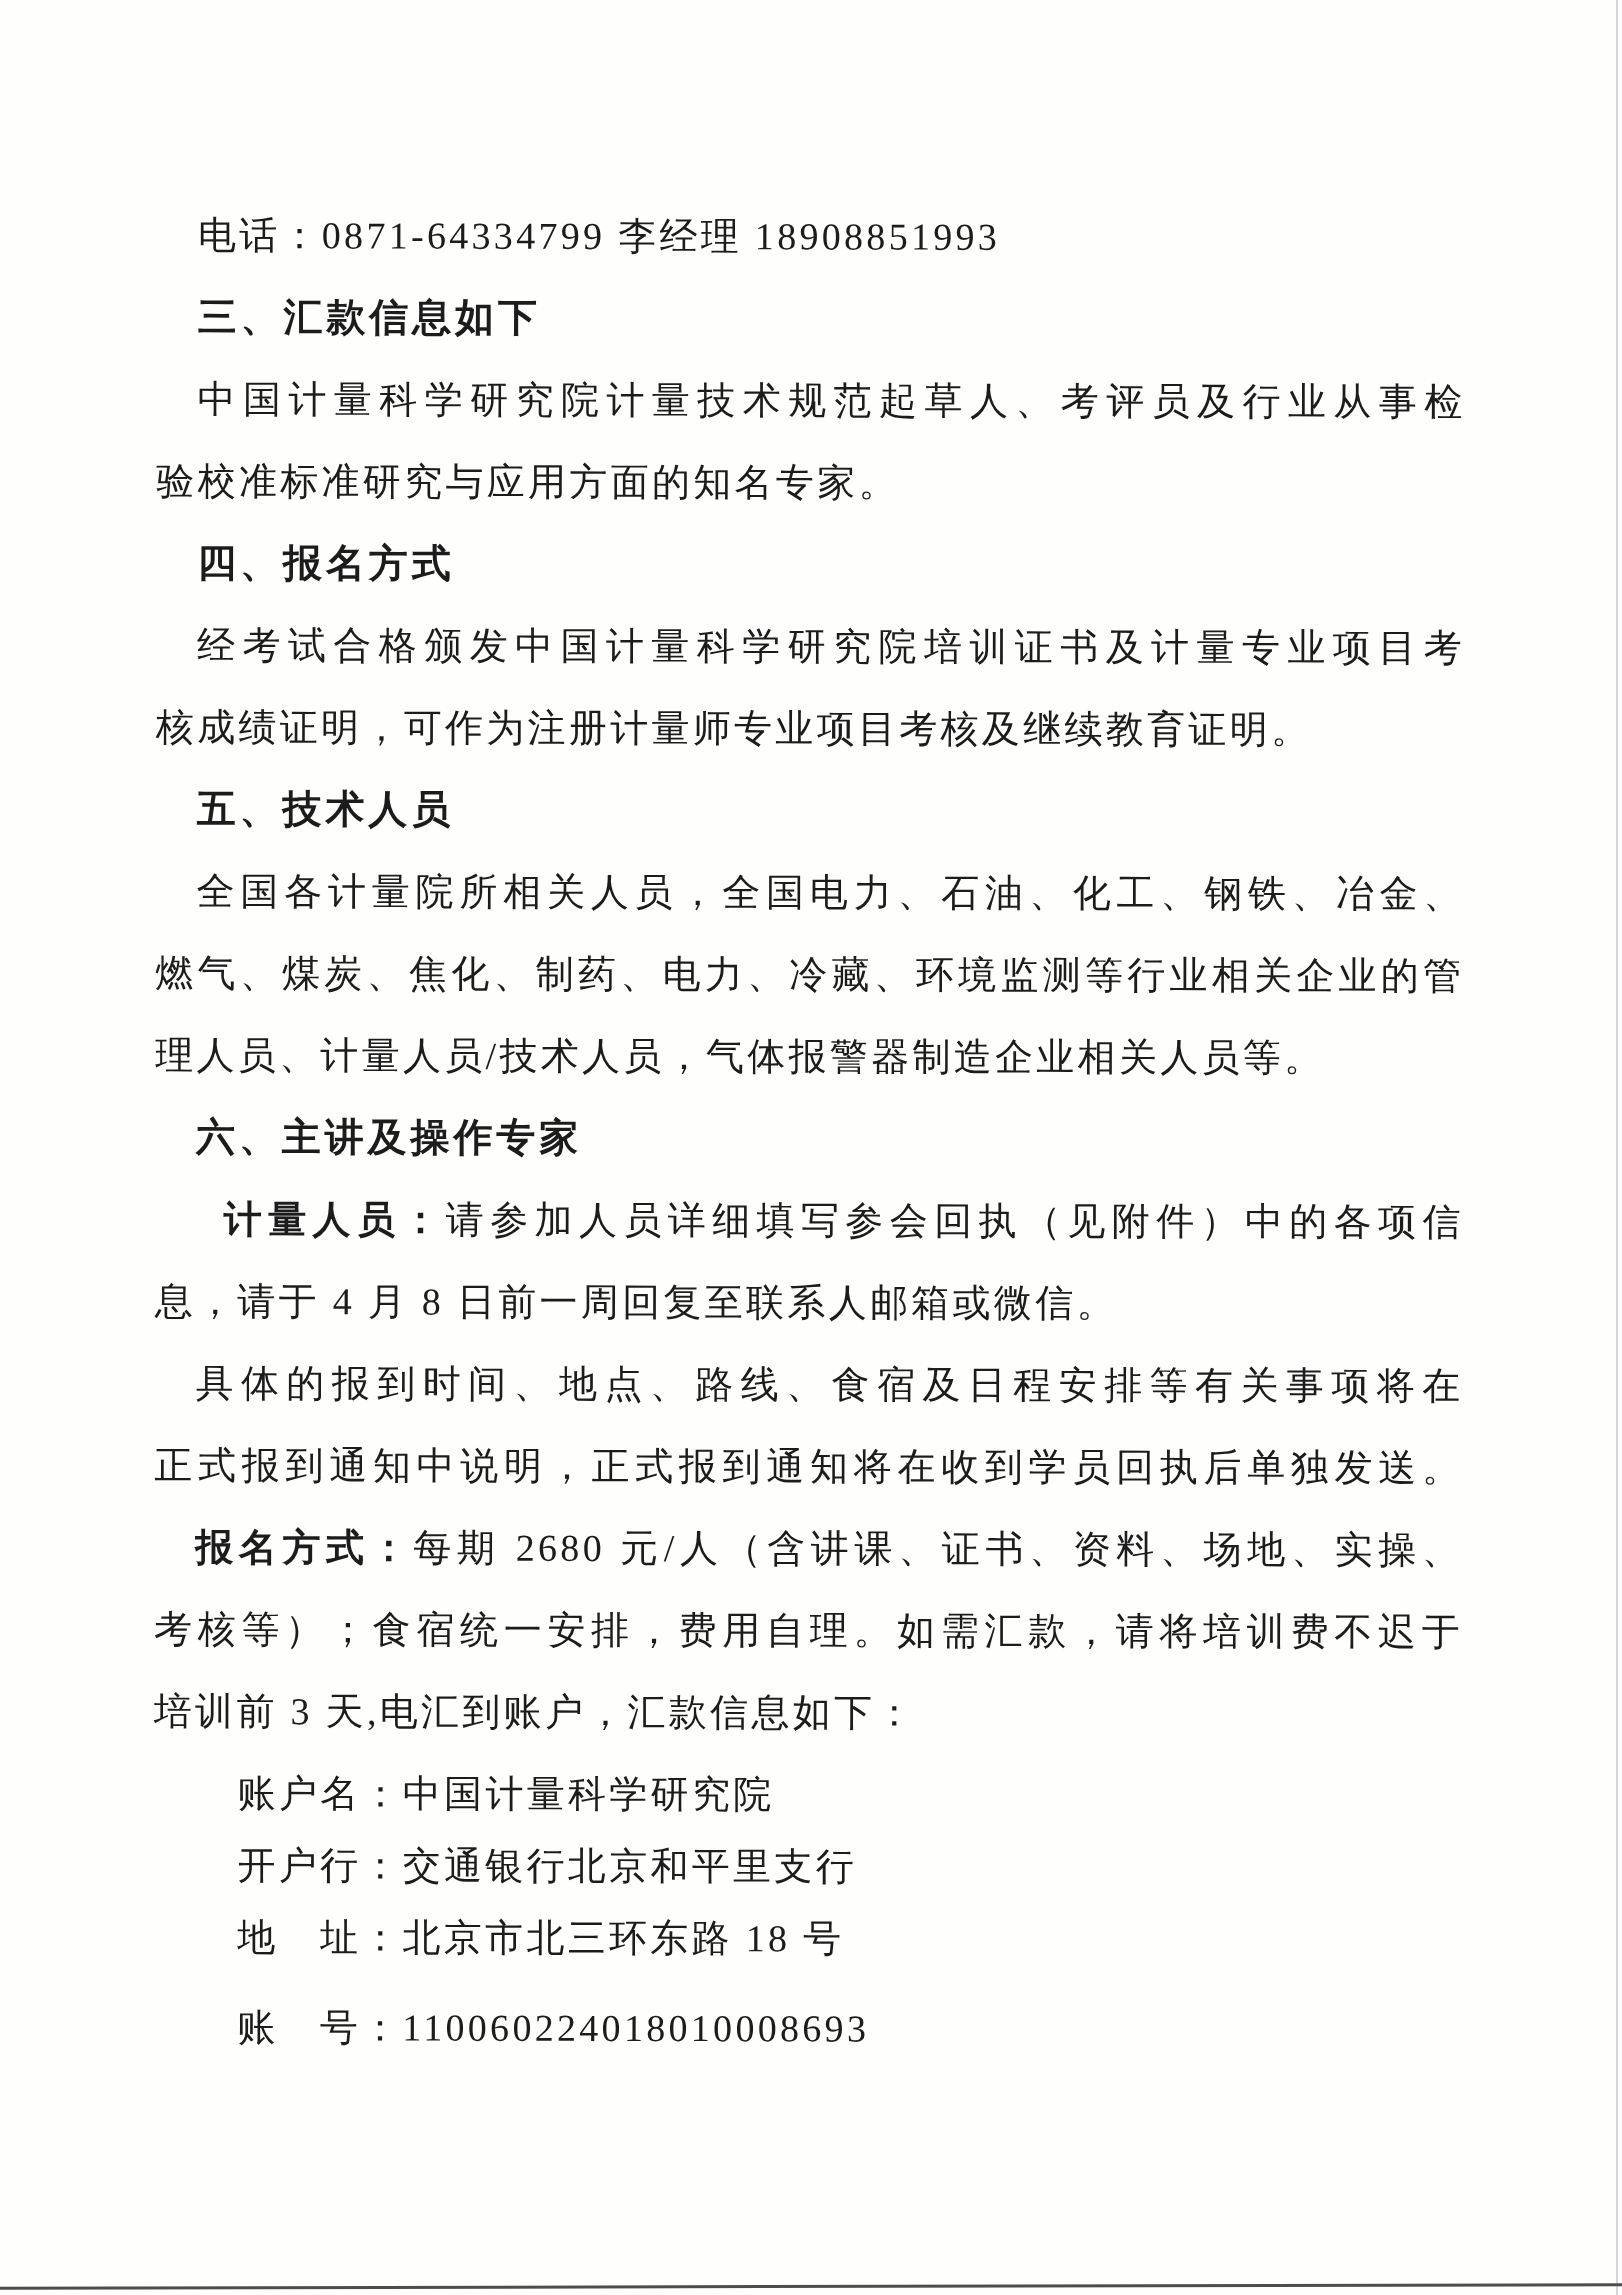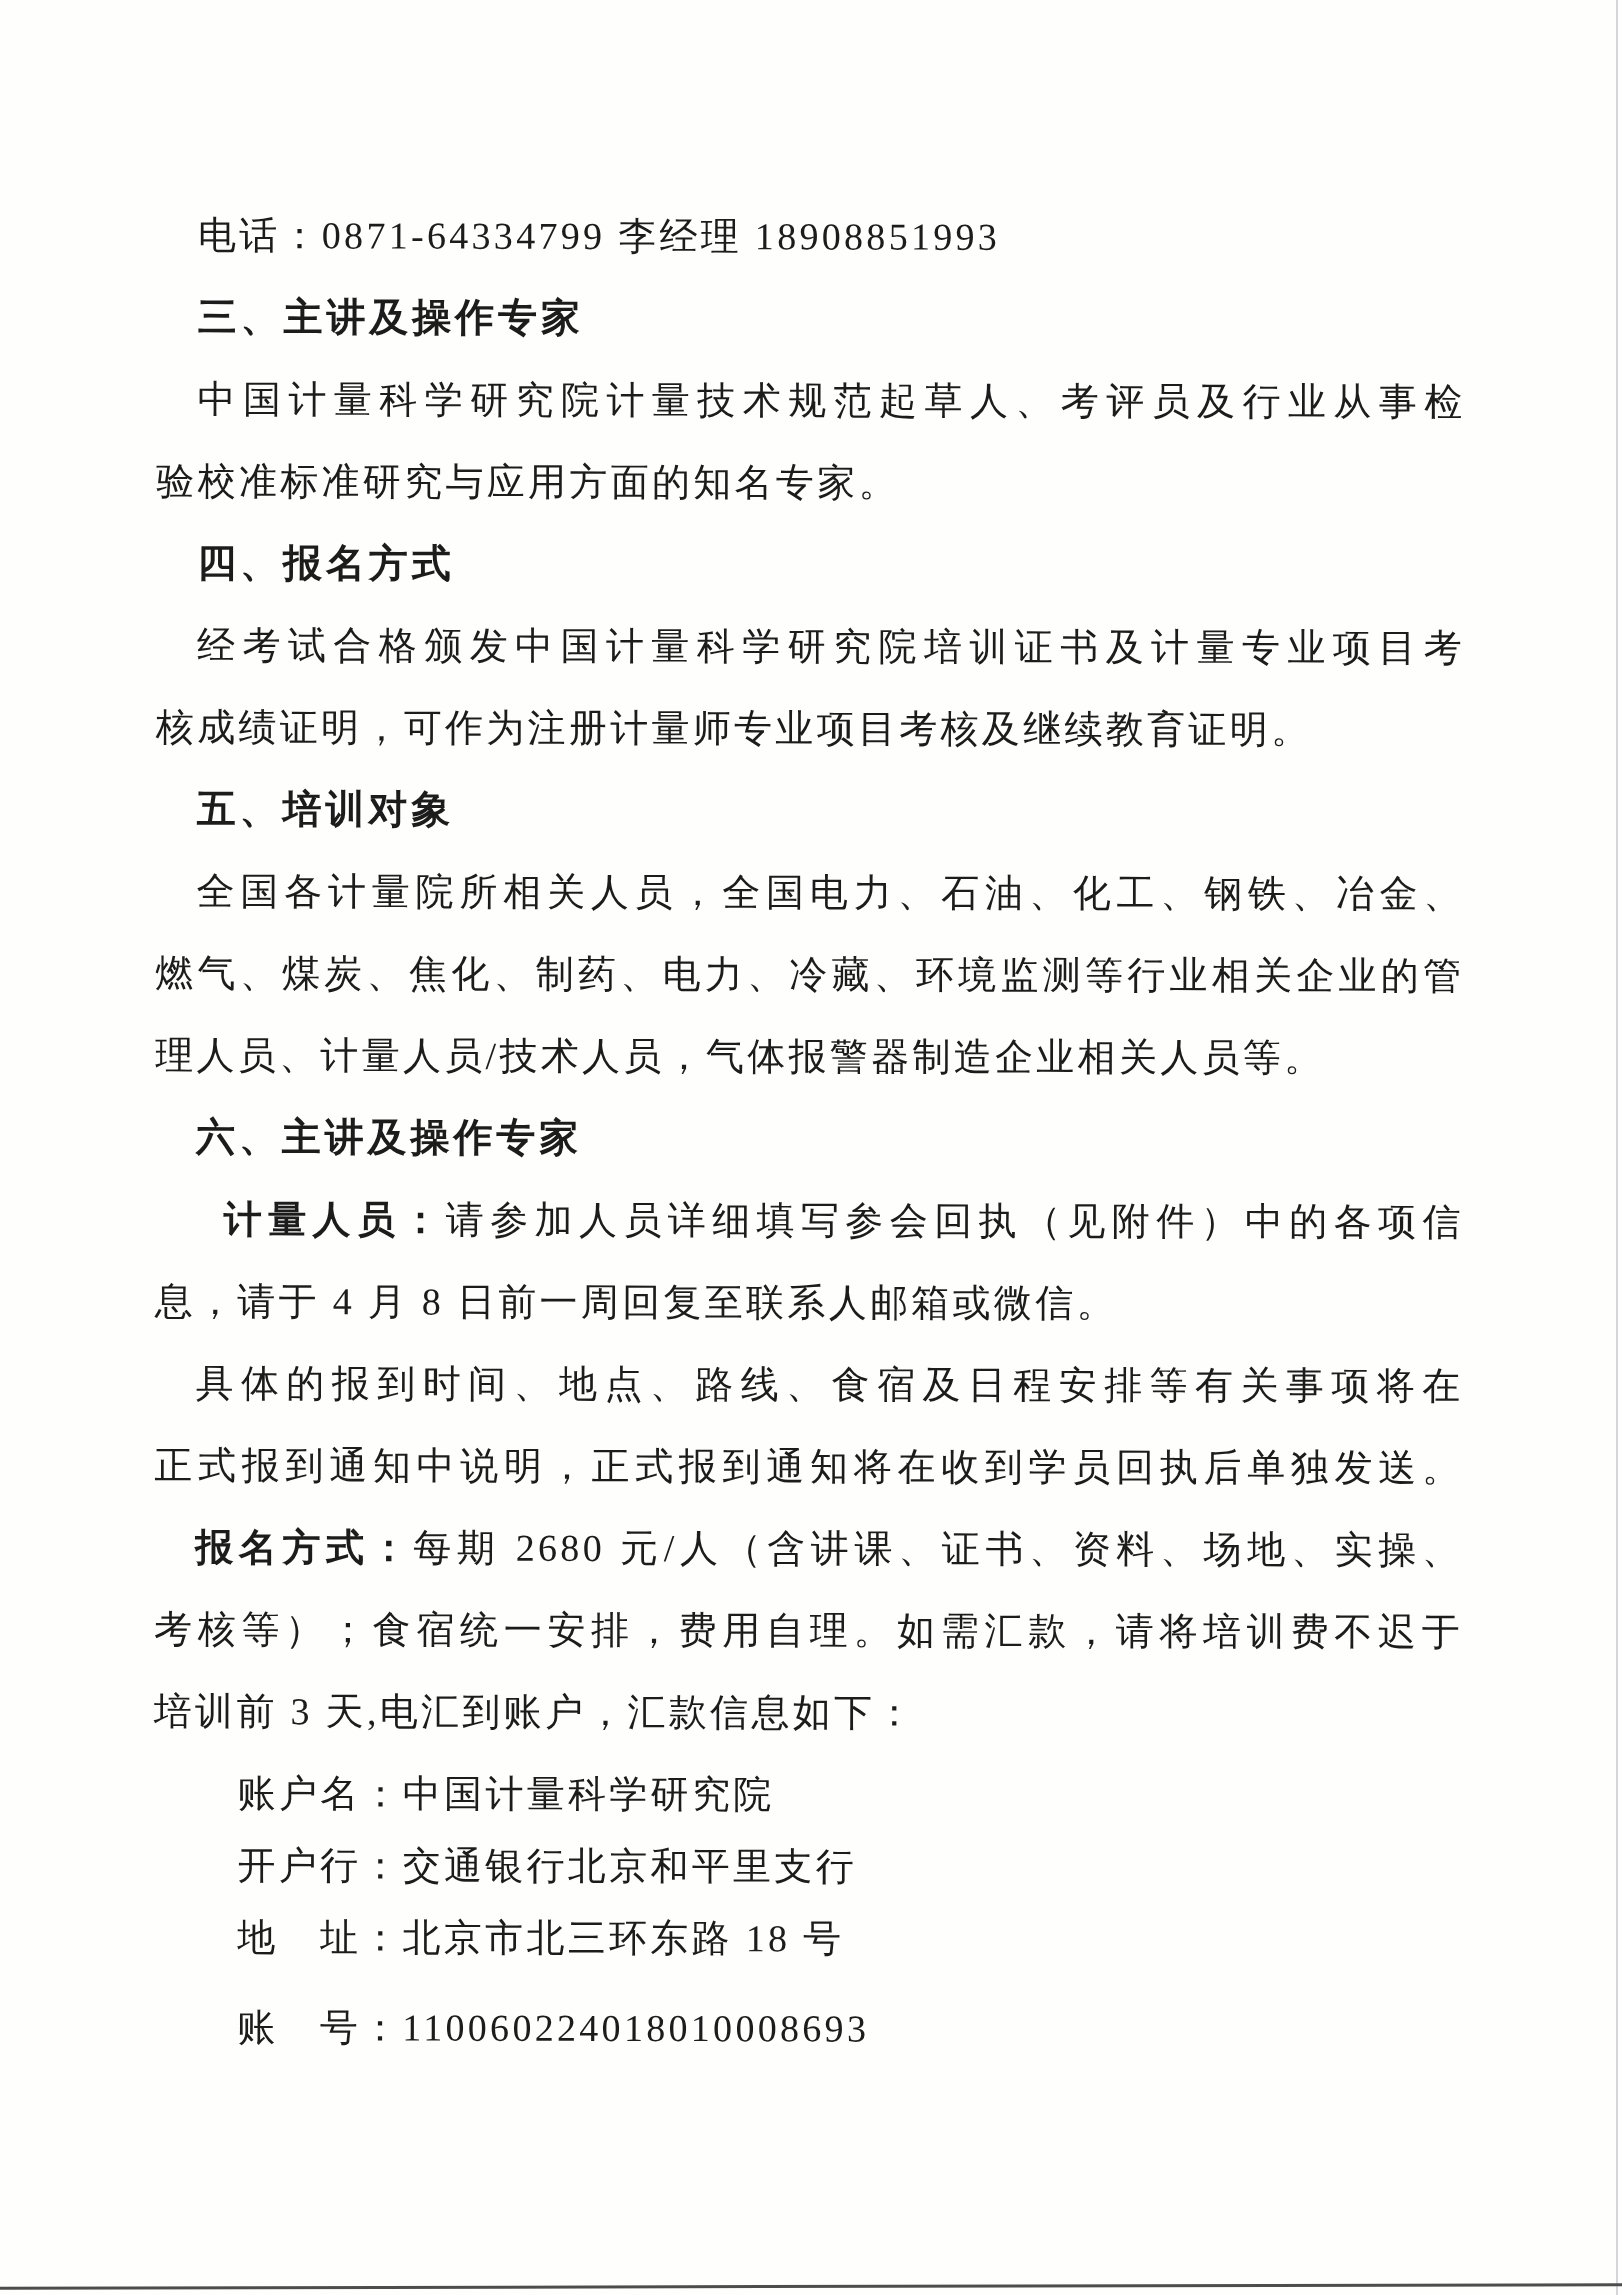--- a/index.html
+++ b/index.html
@@ -78,21 +78,21 @@
 
 <div class="page">
 
   <div class="content">
 
     <div class="line i1">
       <span>电话：0871-64334799 李经理 18908851993</span>
     </div>
 
     <div class="line heading i1">
-      <span>三、主讲及操作专家</span>
+      <span>三、汇款信息如下</span>
     </div>
 
     <div class="line full i1">
       <span>中国计量科学研究院计量技术规范起草人、考评员及行业从事检</span>
     </div>
 
     <div class="line">
       <span>验校准标准研究与应用方面的知名专家。</span>
     </div>
 
@@ -102,21 +102,21 @@
 
     <div class="line full i1">
       <span>经考试合格颁发中国计量科学研究院培训证书及计量专业项目考</span>
     </div>
 
     <div class="line">
       <span>核成绩证明，可作为注册计量师专业项目考核及继续教育证明。</span>
     </div>
 
     <div class="line heading i1">
-      <span>五、培训对象</span>
+      <span>五、技术人员</span>
     </div>
 
     <div class="line full i1">
       <span>全国各计量院所相关人员，全国电力、石油、化工、钢铁、冶金、</span>
     </div>
 
     <div class="line full">
       <span>燃气、煤炭、焦化、制药、电力、冷藏、环境监测等行业相关企业的管</span>
     </div>
 

